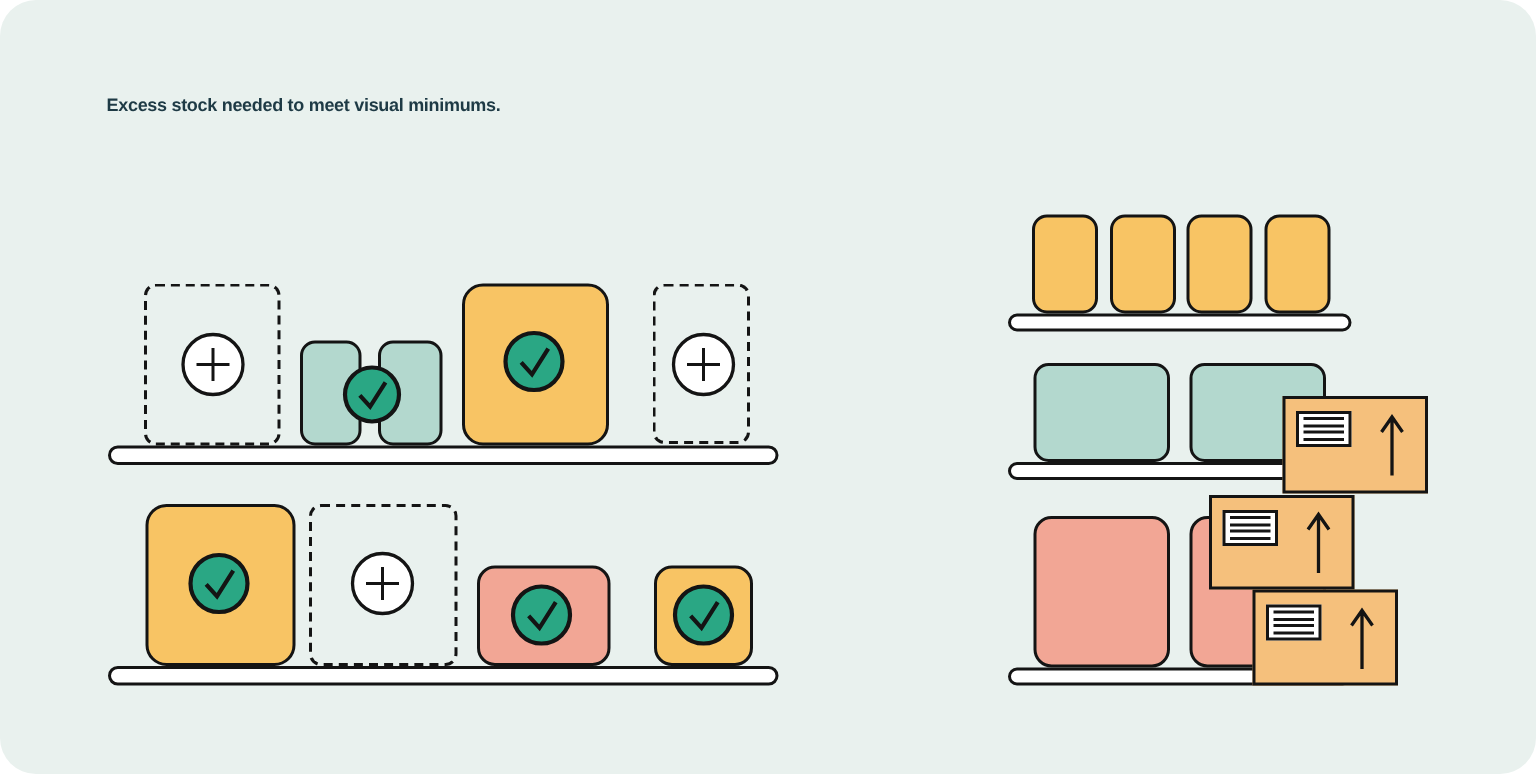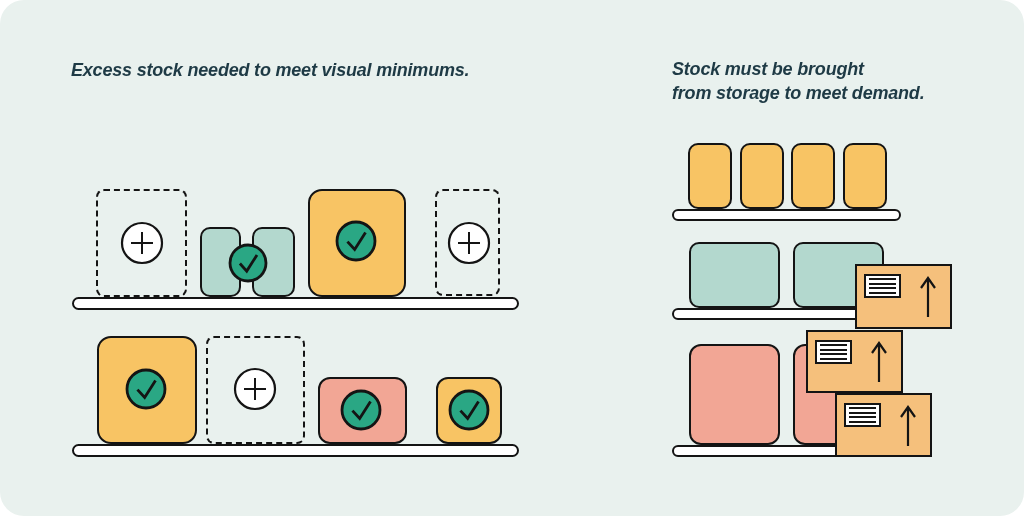--- a/index.html
+++ b/index.html
@@ -6,21 +6,21 @@
   body{
     width:1024px;height:516px;overflow:hidden;
     font-family:"Liberation Sans", sans-serif;
   }
   .canvas{
     position:absolute;left:0;top:0;width:1024px;height:516px;
     overflow:hidden;
   }
   .title{
     position:absolute;z-index:5;
-    font-weight:bold;font-size:18px;line-height:24px;letter-spacing:-0.2px;font-style:italic;
+    font-weight:bold;font-size:12px;line-height:24px;letter-spacing:-0.2px;
   }
   #left-title{left:71px;top:58px;}
   #right-title{left:672px;top:57px;}
   .shelf{
     position:absolute;z-index:2;box-sizing:border-box;
     background:#ffffff;border:2px solid;border-radius:999px;
   }
   .box{
     position:absolute;z-index:1;box-sizing:border-box;
     border:2px solid;
@@ -37,24 +37,20 @@
     display:flex;flex-direction:column;justify-content:space-evenly;
   }
   .carton-label .line{height:2px;margin:0 3px;}
   .carton-arrow{position:absolute;}
 </style>
 </head>
 <body style="background: rgb(255, 255, 255);">
 
 <div class="canvas" id="canvas" style="background: rgb(233, 241, 238); border-radius: 24px;">
   <div class="title" id="left-title" style="color: rgb(30, 58, 69);">Excess stock needed to meet visual minimums.</div>
-  <div class="title" id="right-title" style="color: rgb(30, 58, 69);">
-    <div>Stock must be brought</div>
-    <div>from storage to meet demand.</div>
-  </div>
   <div id="scene-layer">
       <div class="box dashed" style="left: 96px; top: 189px; width: 91px; height: 108px; border-radius: 8px; border-color: rgb(20, 20, 20);"></div>
       <div class="box" style="left: 200px; top: 227px; width: 41px; height: 70px; border-radius: 10px; border-color: rgb(20, 20, 20); background: rgb(179, 216, 206);"></div>
       <div class="box" style="left: 252px; top: 227px; width: 43px; height: 70px; border-radius: 10px; border-color: rgb(20, 20, 20); background: rgb(179, 216, 206);"></div>
       <div class="box" style="left: 308px; top: 189px; width: 98px; height: 108px; border-radius: 14px; border-color: rgb(20, 20, 20); background: rgb(248, 196, 100);"></div>
       <div class="box dashed" style="left: 435px; top: 189px; width: 65px; height: 107px; border-radius: 8px; border-color: rgb(20, 20, 20);"></div>
       <div class="box" style="left: 97px; top: 336px; width: 100px; height: 108px; border-radius: 14px; border-color: rgb(20, 20, 20); background: rgb(248, 196, 100);"></div>
       <div class="box dashed" style="left: 206px; top: 336px; width: 99px; height: 108px; border-radius: 8px; border-color: rgb(20, 20, 20);"></div>
       <div class="box" style="left: 318px; top: 377px; width: 89px; height: 67px; border-radius: 12px; border-color: rgb(20, 20, 20); background: rgb(242, 166, 149);"></div>
       <div class="box" style="left: 436px; top: 377px; width: 66px; height: 67px; border-radius: 12px; border-color: rgb(20, 20, 20); background: rgb(248, 196, 100);"></div>

